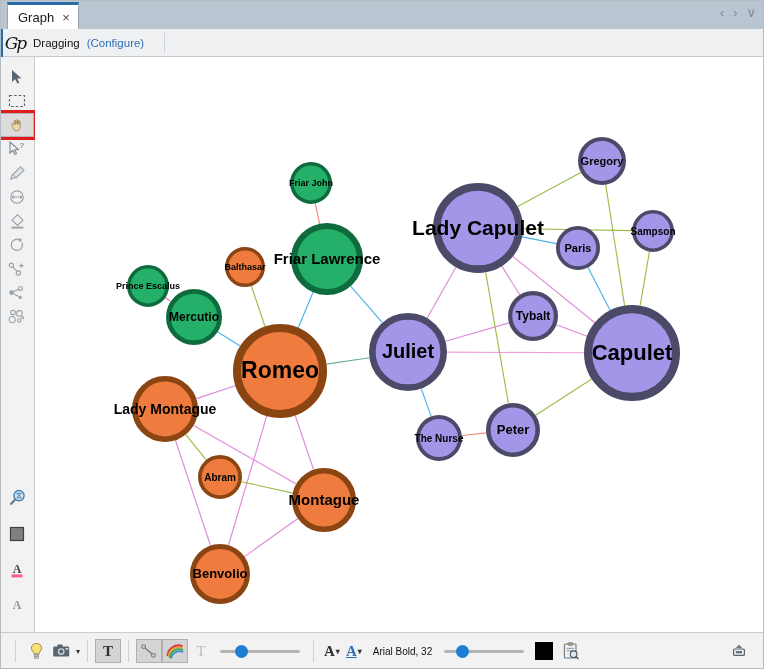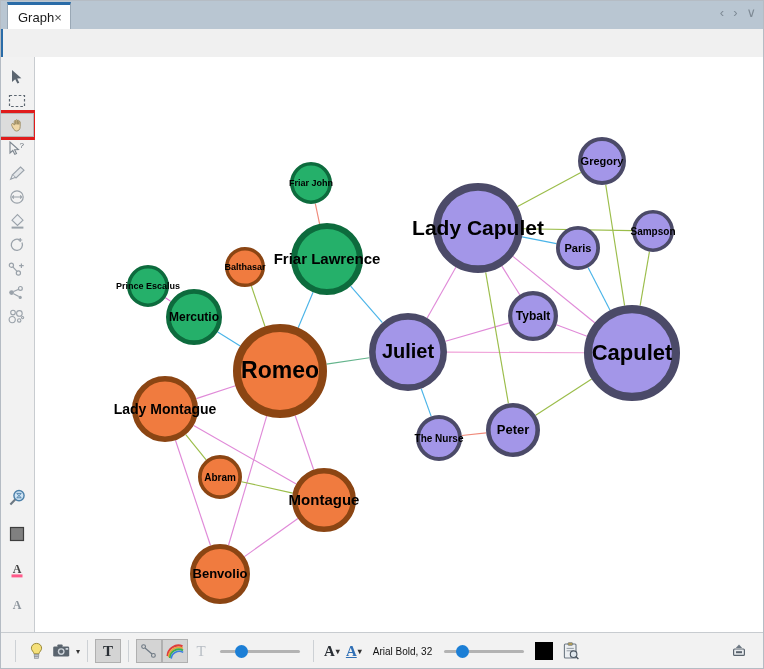--- a/index.html
+++ b/index.html
@@ -26,20 +26,21 @@
   .tab {
     position: absolute; left: 7px; top: 2px;
     height: 27px;
     background: #ffffff;
     border-top: 3px solid #2a6ca8;
     border-left: 1px solid #9aa8b5;
     border-right: 1px solid #9aa8b5;
     box-sizing: border-box;
     display: flex; align-items: center;
     padding: 0 8px 0 10px;
+    gap: 8px;
   }
   .tab-label {
     font-size: 13px; color: #1a1a1a;
   }
   .tab-close {
     font-size: 13px; color: #4c4c4c; line-height: 1;
     cursor: pointer;
   }
   .tabbar-nav {
     position: absolute; right: 8px; top: 6px;
@@ -195,20 +196,26 @@
       <span class="tab-label">Graph</span>
       <span class="tab-close">×</span>
     </div>
     <div class="tabbar-nav">
       <span class="navchev">‹</span>
       <span class="navchev">›</span>
       <span class="navchev">∨</span>
     </div>
   </div>
 
+  <div class="subbar">
+    <span class="gephi-logo">Gp</span>
+    <span class="mode-label">Dragging</span>
+    <span class="configure-link">(Configure)</span>
+    <span class="subbar-sep"></span>
+  </div>
 
   <div class="left-accent"></div>
 
   <div class="leftrail">
     <div style="height:8px"></div>
 
     <div class="tool">
       <svg width="15" height="16" viewBox="0 0 15 16">
           <path d="M2 1 L2 13 L5.2 10.2 L7.4 14.6 L9.3 13.7 L7.2 9.4 L11.4 9.2 Z" fill="#5c6670"></path>
         </svg>

